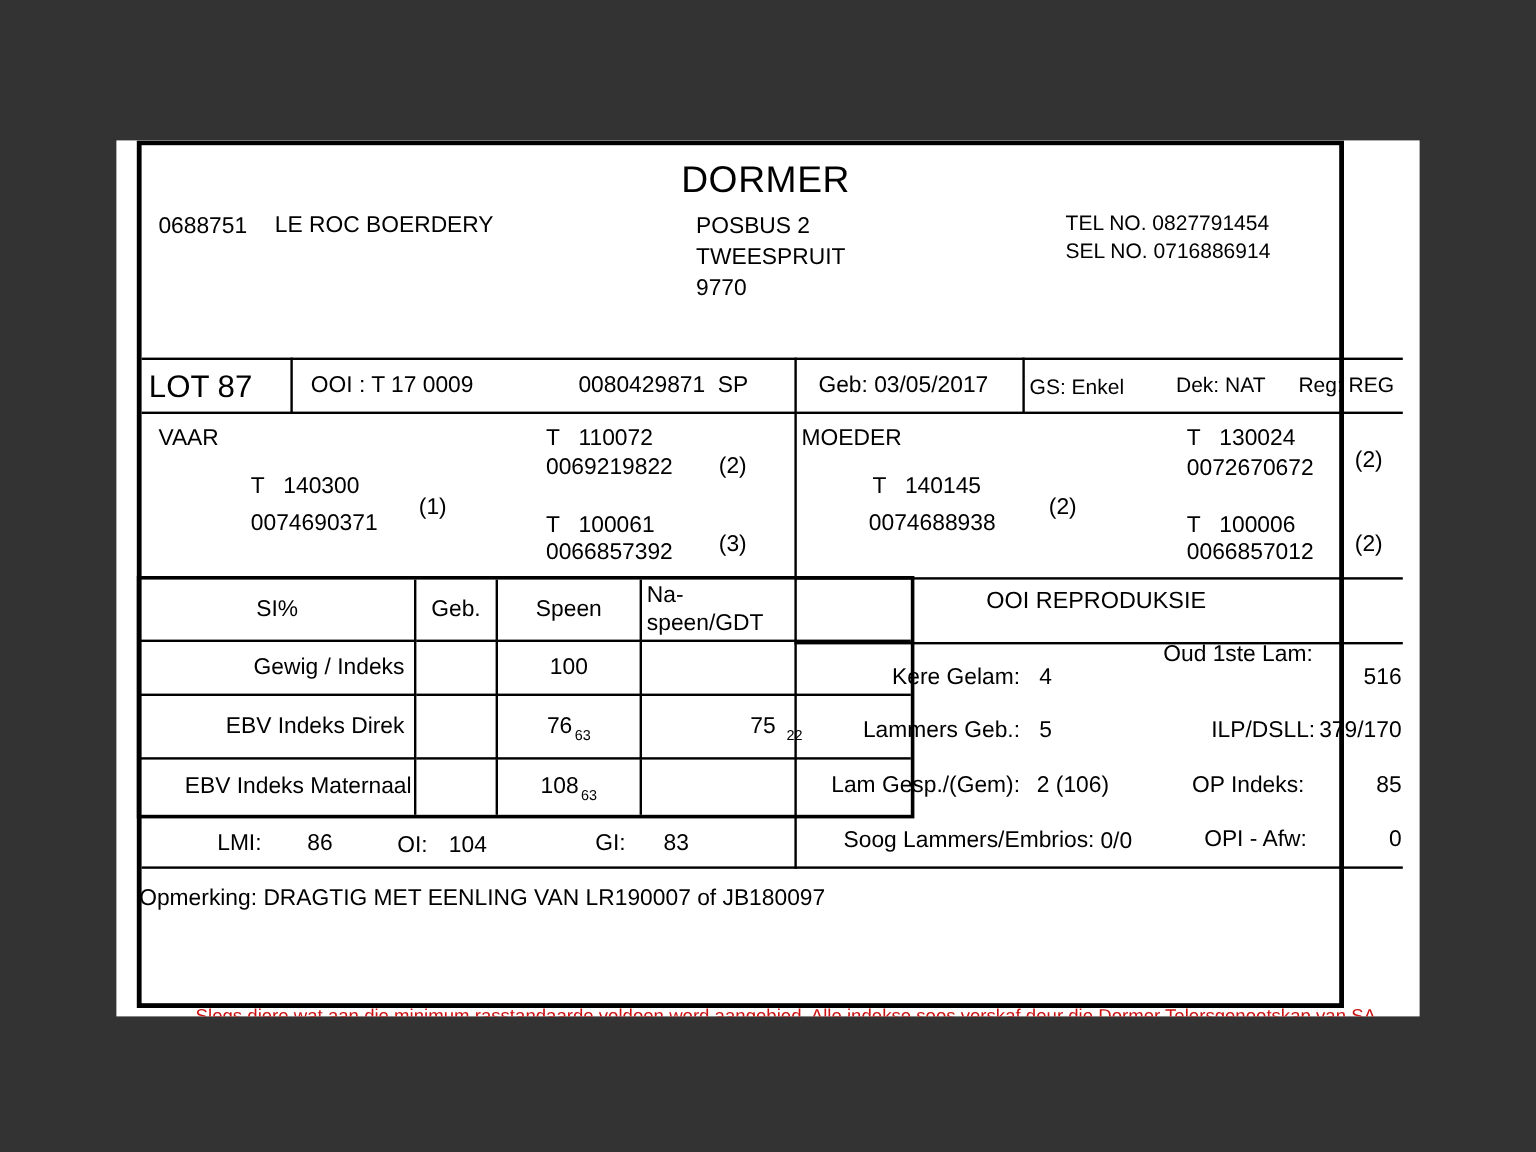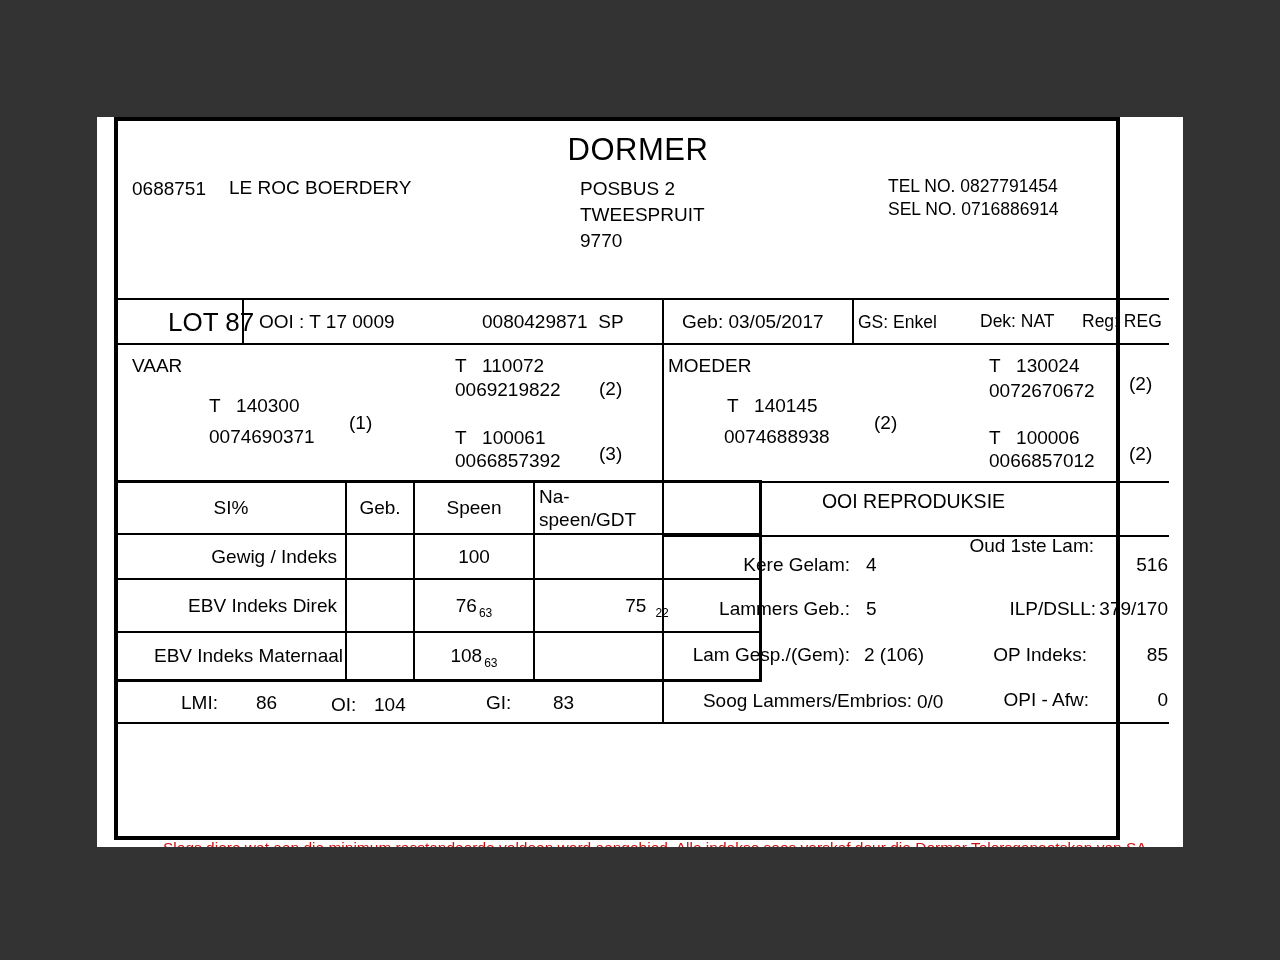--- a/index.html
+++ b/index.html
@@ -86,21 +86,21 @@
 
     <div class="hline" style="left:0; top:177px; width:1051px;"></div>
     <div class="hline" style="left:0; top:222px; width:1051px;"></div>
     <div class="vline" style="left:124px; top:177px; height:47px;"></div>
     <div class="vline" style="left:544px; top:177px; height:426px;"></div>
     <div class="vline" style="left:734px; top:177px; height:47px;"></div>
     <div class="hline" style="left:544px; top:360px; width:507px;"></div>
     <div class="hline" style="left:544px; top:414px; width:507px;"></div>
     <div class="hline" style="left:0; top:601px; width:1051px;"></div>
 
-    <div class="lot-no" style="left:6px; top:186px;margin-left:44px;">LOT 87</div>
+    <div class="lot-no" style="left:6px; top:186px;">LOT 87</div>
     <div class="abs t19" style="left:141px; top:189px;">OOI : T 17 0009</div>
     <div class="abs t19" style="left:364px; top:189px;">0080429871  SP</div>
     <div class="abs t19" style="left:564px; top:189px;">Geb: 03/05/2017</div>
     <div class="abs t17" style="left:740px; top:191px;">GS: Enkel</div>
     <div class="abs t17" style="left:862px; top:190px;">Dek: NAT</div>
     <div class="abs t17" style="left:964px; top:190px;">Reg: REG</div>
 
     <div class="abs t19" style="left:14px; top:233px;">VAAR</div>
     <div class="abs t19" style="left:91px; top:273px;">T   140300</div>
     <div class="abs t19" style="left:91px; top:304px;">0074690371</div>
@@ -182,19 +182,20 @@
 
   <div class="rep-lbl" style="right:271px; top:573px;">Soog Lammers/Embrios:</div>
   <div class="rep-val" style="left:820px; top:574px;">0/0</div>
   <div class="rep-lbl" style="right:94px; top:572px;">OPI - Afw:</div>
   <div class="rep-val-r" style="top:572px;">0</div>
 
   <div class="abs t19" style="left:84px; top:574px;">LMI:</div>
   <div class="abs t19" style="left:159px; top:574px;">86</div>
   <div class="abs t19" style="left:234px; top:576px;">OI:</div>
   <div class="abs t19" style="left:277px; top:576px;">104</div>
-  <div class="abs t19" style="left:389px; top:574px;text-align:center;">GI:</div>
+  <div class="abs t19" style="left:399px; top:574px;text-align:center;">GI:</div>
   <div class="abs t19" style="left:456px; top:574px;">83</div>
 
+  <div class="abs t19" style="left:19px; top:620px;"><span>Opmerking:</span><span> DRAGTIG MET EENLING VAN LR190007 of JB180097</span></div>
 
   <div id="red-note">Slegs diere wat aan die minimum rasstandaarde voldoen word aangebied. Alle indekse soos verskaf deur die Dormer Telersgenootskap van SA</div>
 
 </div>
 
 </body></html>

